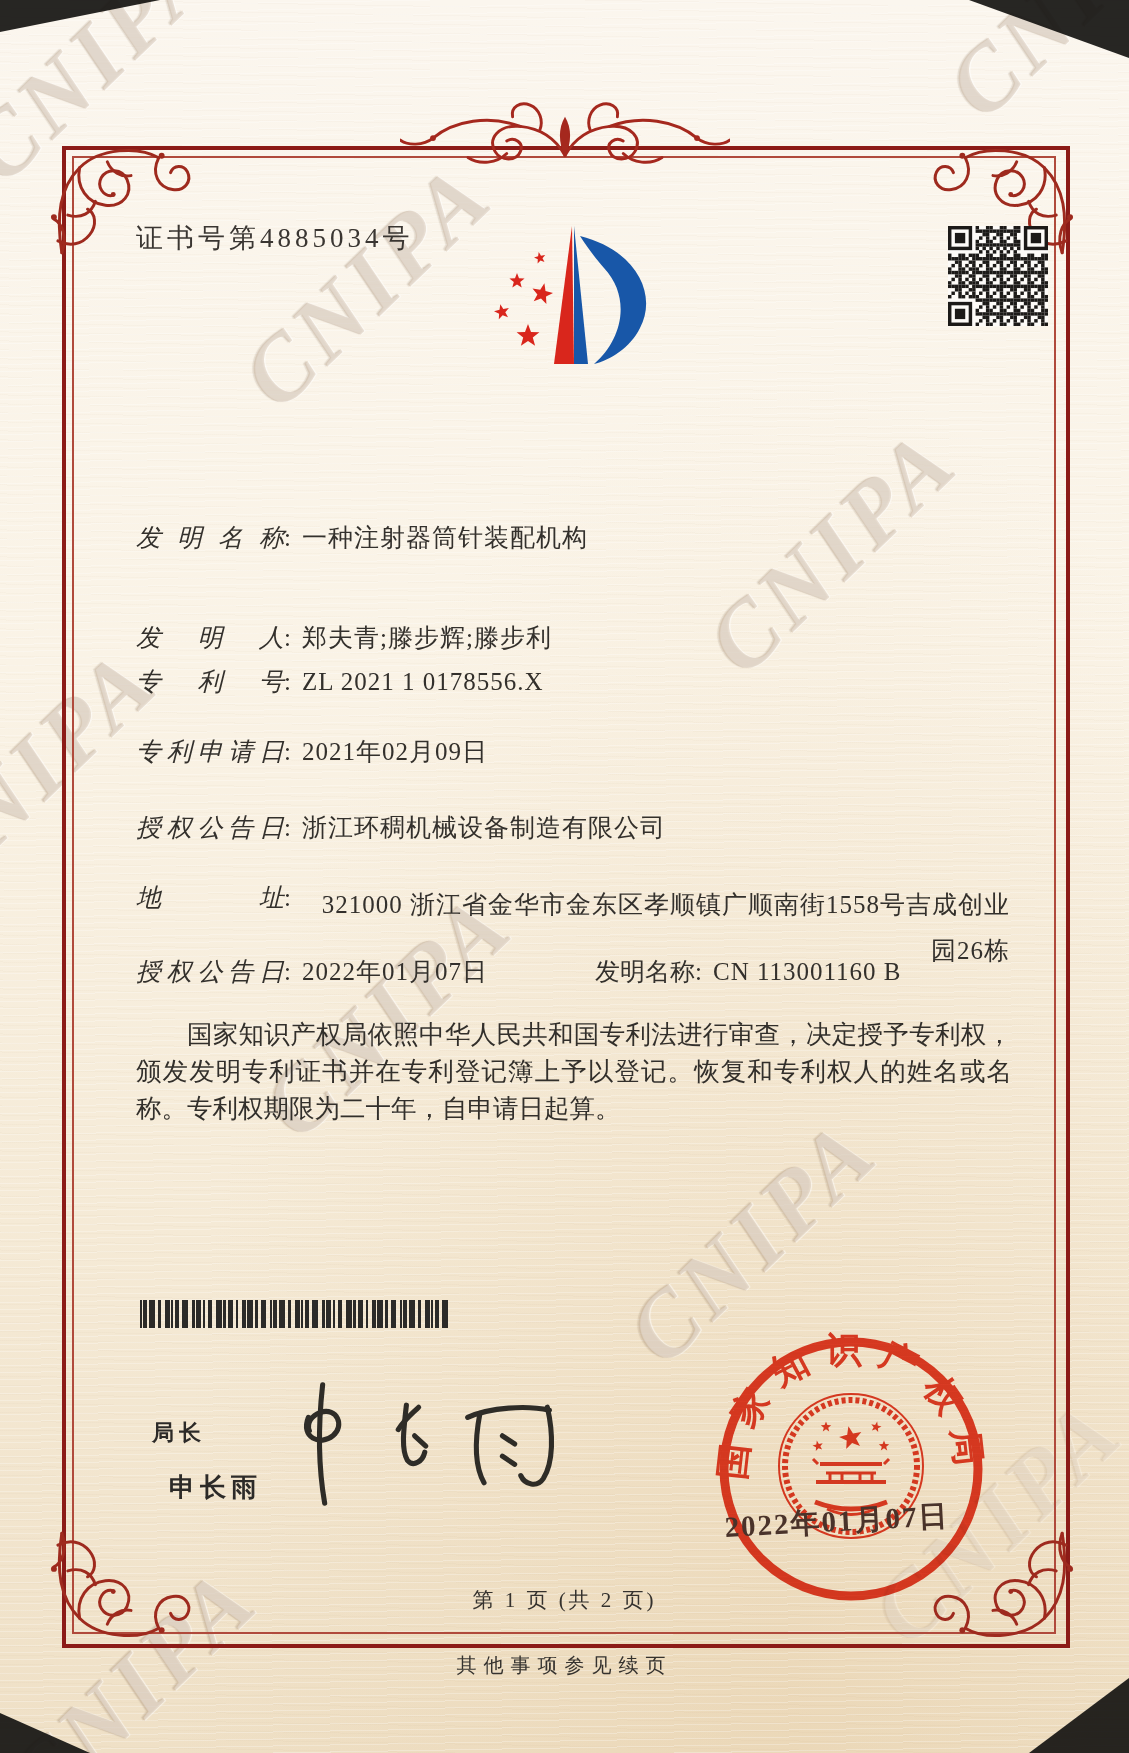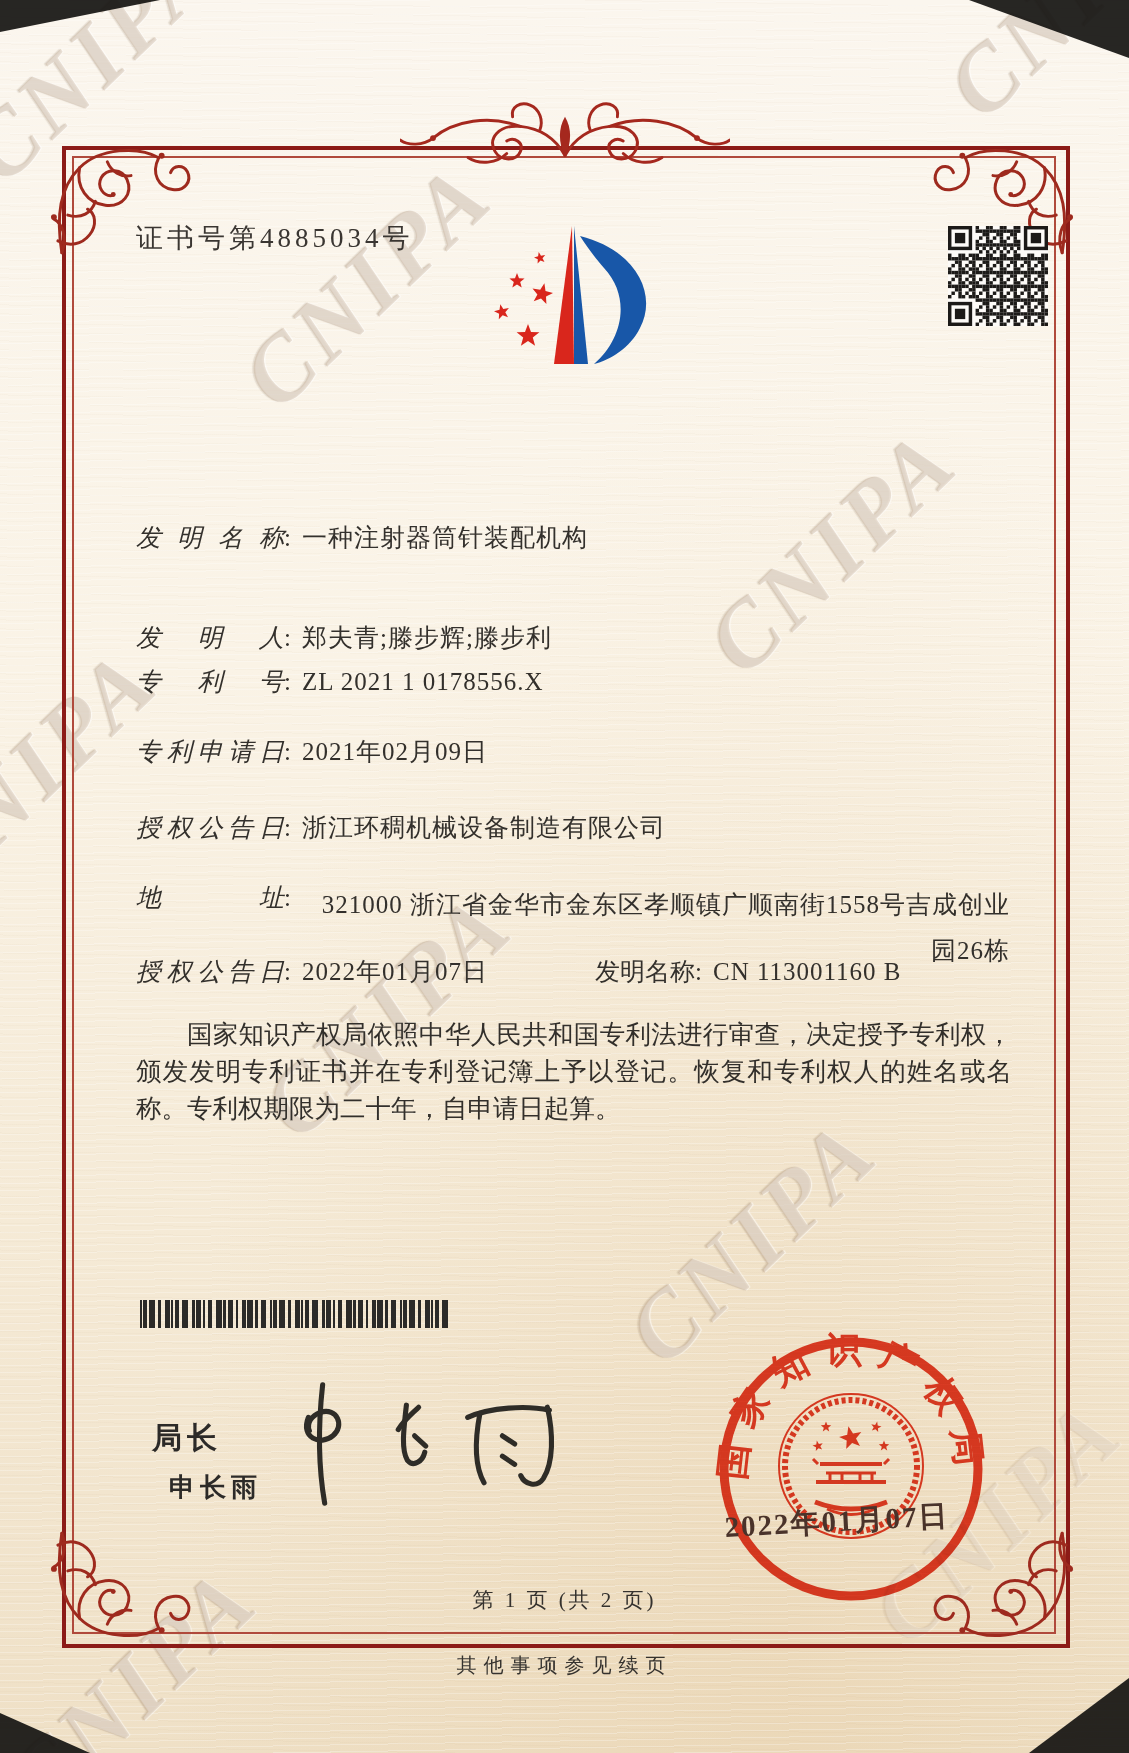--- a/index.html
+++ b/index.html
@@ -40,21 +40,21 @@
   .flabel{display:inline-block;width:148px;text-align:justify;text-align-last:justify;vertical-align:top;font-style:italic;}
   .fcolon{display:inline-block;width:18px;vertical-align:top;}
   .fvalue{display:inline-block;vertical-align:top;letter-spacing:1px;}
   .fvalue.addr{width:708px;line-height:46px;text-align:right;}
   .fpair2{position:absolute;left:459px;top:0;}
   .paras{position:absolute;left:136px;top:1016px;width:876px;font-size:25.5px;line-height:37px;
          text-align:justify;color:#322f2b;}
   .paras p{margin:0;text-indent:2em;}
   .barcode{position:absolute;left:140px;top:1300px;width:312px;height:28px;}
   .sig-title{position:absolute;left:152px;top:1418px;font-family:"Liberation Sans",sans-serif;
-             font-size:30px;font-weight:600;letter-spacing:5px;color:#2c2a28;}
+             font-size:22px;font-weight:600;letter-spacing:5px;color:#2c2a28;}
   .sig-name{position:absolute;left:152px;top:1470px;font-family:"Liberation Sans",sans-serif;
             font-size:26px;font-weight:700;letter-spacing:5px;color:#2c2a28;margin-left:17px;}
   .signature{position:absolute;left:292px;top:1376px;width:286px;height:138px;}
   .seal{position:absolute;left:714px;top:1332px;width:274px;height:274px;mix-blend-mode:multiply;opacity:.95;}
   .seal-date{position:absolute;left:722px;top:1502px;width:230px;font-size:29px;font-weight:600;
              letter-spacing:2px;color:#4a332a;transform:rotate(-3deg);text-align:center;}
   .page-num{position:absolute;left:0;top:1586px;width:100%;text-align:center;font-size:21px;
             letter-spacing:3px;color:#35322e;}
   .cont-note{position:absolute;left:0;top:1652px;width:100%;text-align:center;font-size:20px;
              letter-spacing:7px;color:#35322e;}

